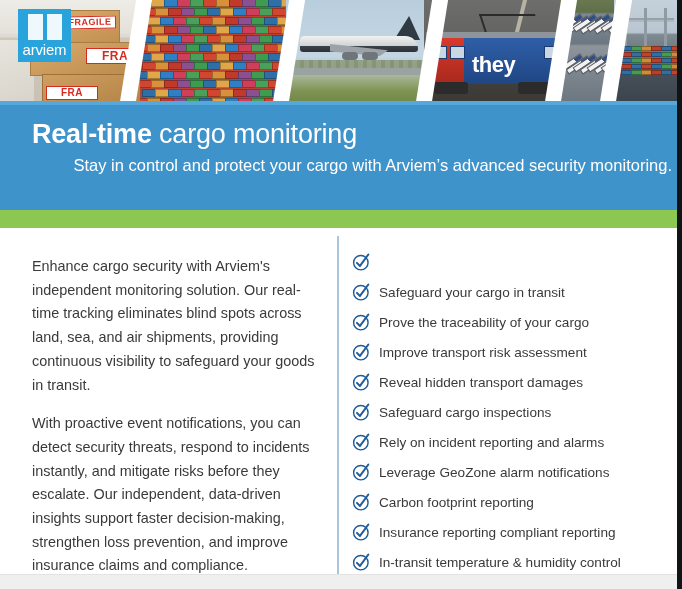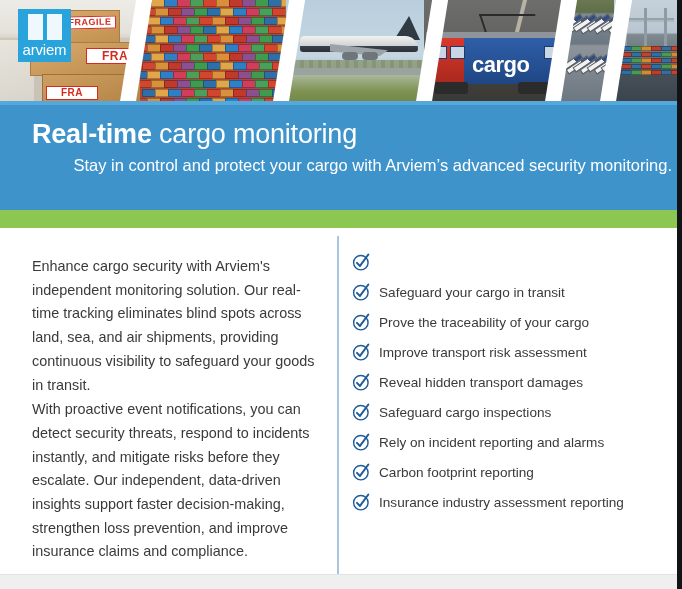--- a/index.html
+++ b/index.html
@@ -297,21 +297,21 @@
     position: absolute;
     left: 32px; top: 27px;
     width: 294px;
   }
   .para {
     color: #3a3a3a;
     font-size: 14.4px;
     line-height: 23.7px;
     text-align: left;
   }
-  .para + .para { margin-top: 1px; }
+  .para + .para { margin-top: 15px; }
 
   .col-right {
     position: absolute;
     left: 352px; top: 20px;
     width: 320px;
   }
   .check-item {
     position: relative;
     height: 30px;
     display: flex;
@@ -530,21 +530,21 @@
       <div class="photo-inner">
         <div class="bg"></div>
         <div class="crane"></div>
         <div class="pantograph"></div>
         <div class="loco-roof"></div>
         <div class="loco-red"></div>
         <div class="loco-blue"></div>
         <div class="win" style="left:8px"></div>
         <div class="win" style="left:26px"></div>
         <div class="win" style="left:120px"></div>
-        <div class="cargo-word">cargo</div>
+        <div class="cargo-word">they</div>
         <div class="bogie" style="left:10px"></div>
         <div class="bogie" style="left:94px"></div>
       </div>
     </div>
 
     <div class="photo ph5">
       <div class="photo-inner">
           <div class="bg"></div>
           <div id="barge">
             <i class="trail" style="left:-2px;top:26px;"></i>
@@ -710,29 +710,47 @@
           </span>
           <span class="check-label">Rely on incident reporting and alarms</span>
         </div>
         <div class="check-item">
           <span class="check-icon">
             <svg viewBox="0 0 20 20" xmlns="http://www.w3.org/2000/svg">
               <circle cx="9.3" cy="10.2" r="7.6" fill="none" stroke="#1F5C99" stroke-width="1.5"></circle>
               <path d="M5.2 10.4 L8.4 13.6 L17.2 1.6" fill="none" stroke="#1F5C99" stroke-width="2.1" stroke-linecap="round" stroke-linejoin="round"></path>
             </svg>
           </span>
+          <span class="check-label">Leverage GeoZone alarm notifications</span>
+        </div>
+        <div class="check-item">
+          <span class="check-icon">
+            <svg viewBox="0 0 20 20" xmlns="http://www.w3.org/2000/svg">
+              <circle cx="9.3" cy="10.2" r="7.6" fill="none" stroke="#1F5C99" stroke-width="1.5"></circle>
+              <path d="M5.2 10.4 L8.4 13.6 L17.2 1.6" fill="none" stroke="#1F5C99" stroke-width="2.1" stroke-linecap="round" stroke-linejoin="round"></path>
+            </svg>
+          </span>
           <span class="check-label">Carbon footprint reporting</span>
         </div>
         <div class="check-item">
           <span class="check-icon">
             <svg viewBox="0 0 20 20" xmlns="http://www.w3.org/2000/svg">
               <circle cx="9.3" cy="10.2" r="7.6" fill="none" stroke="#1F5C99" stroke-width="1.5"></circle>
               <path d="M5.2 10.4 L8.4 13.6 L17.2 1.6" fill="none" stroke="#1F5C99" stroke-width="2.1" stroke-linecap="round" stroke-linejoin="round"></path>
             </svg>
           </span>
-          <span class="check-label">Insurance industry assessment reporting</span>
+          <span class="check-label">Insurance reporting compliant reporting</span>
+        </div>
+        <div class="check-item">
+          <span class="check-icon">
+            <svg viewBox="0 0 20 20" xmlns="http://www.w3.org/2000/svg">
+              <circle cx="9.3" cy="10.2" r="7.6" fill="none" stroke="#1F5C99" stroke-width="1.5"></circle>
+              <path d="M5.2 10.4 L8.4 13.6 L17.2 1.6" fill="none" stroke="#1F5C99" stroke-width="2.1" stroke-linecap="round" stroke-linejoin="round"></path>
+            </svg>
+          </span>
+          <span class="check-label">In-transit temperature &amp; humidity control</span>
         </div>
       </div>
   </div>
 
   <div class="page-bottom-band"></div>
   <div class="page-edge-right"></div>
 </div>
 
 </body></html>

